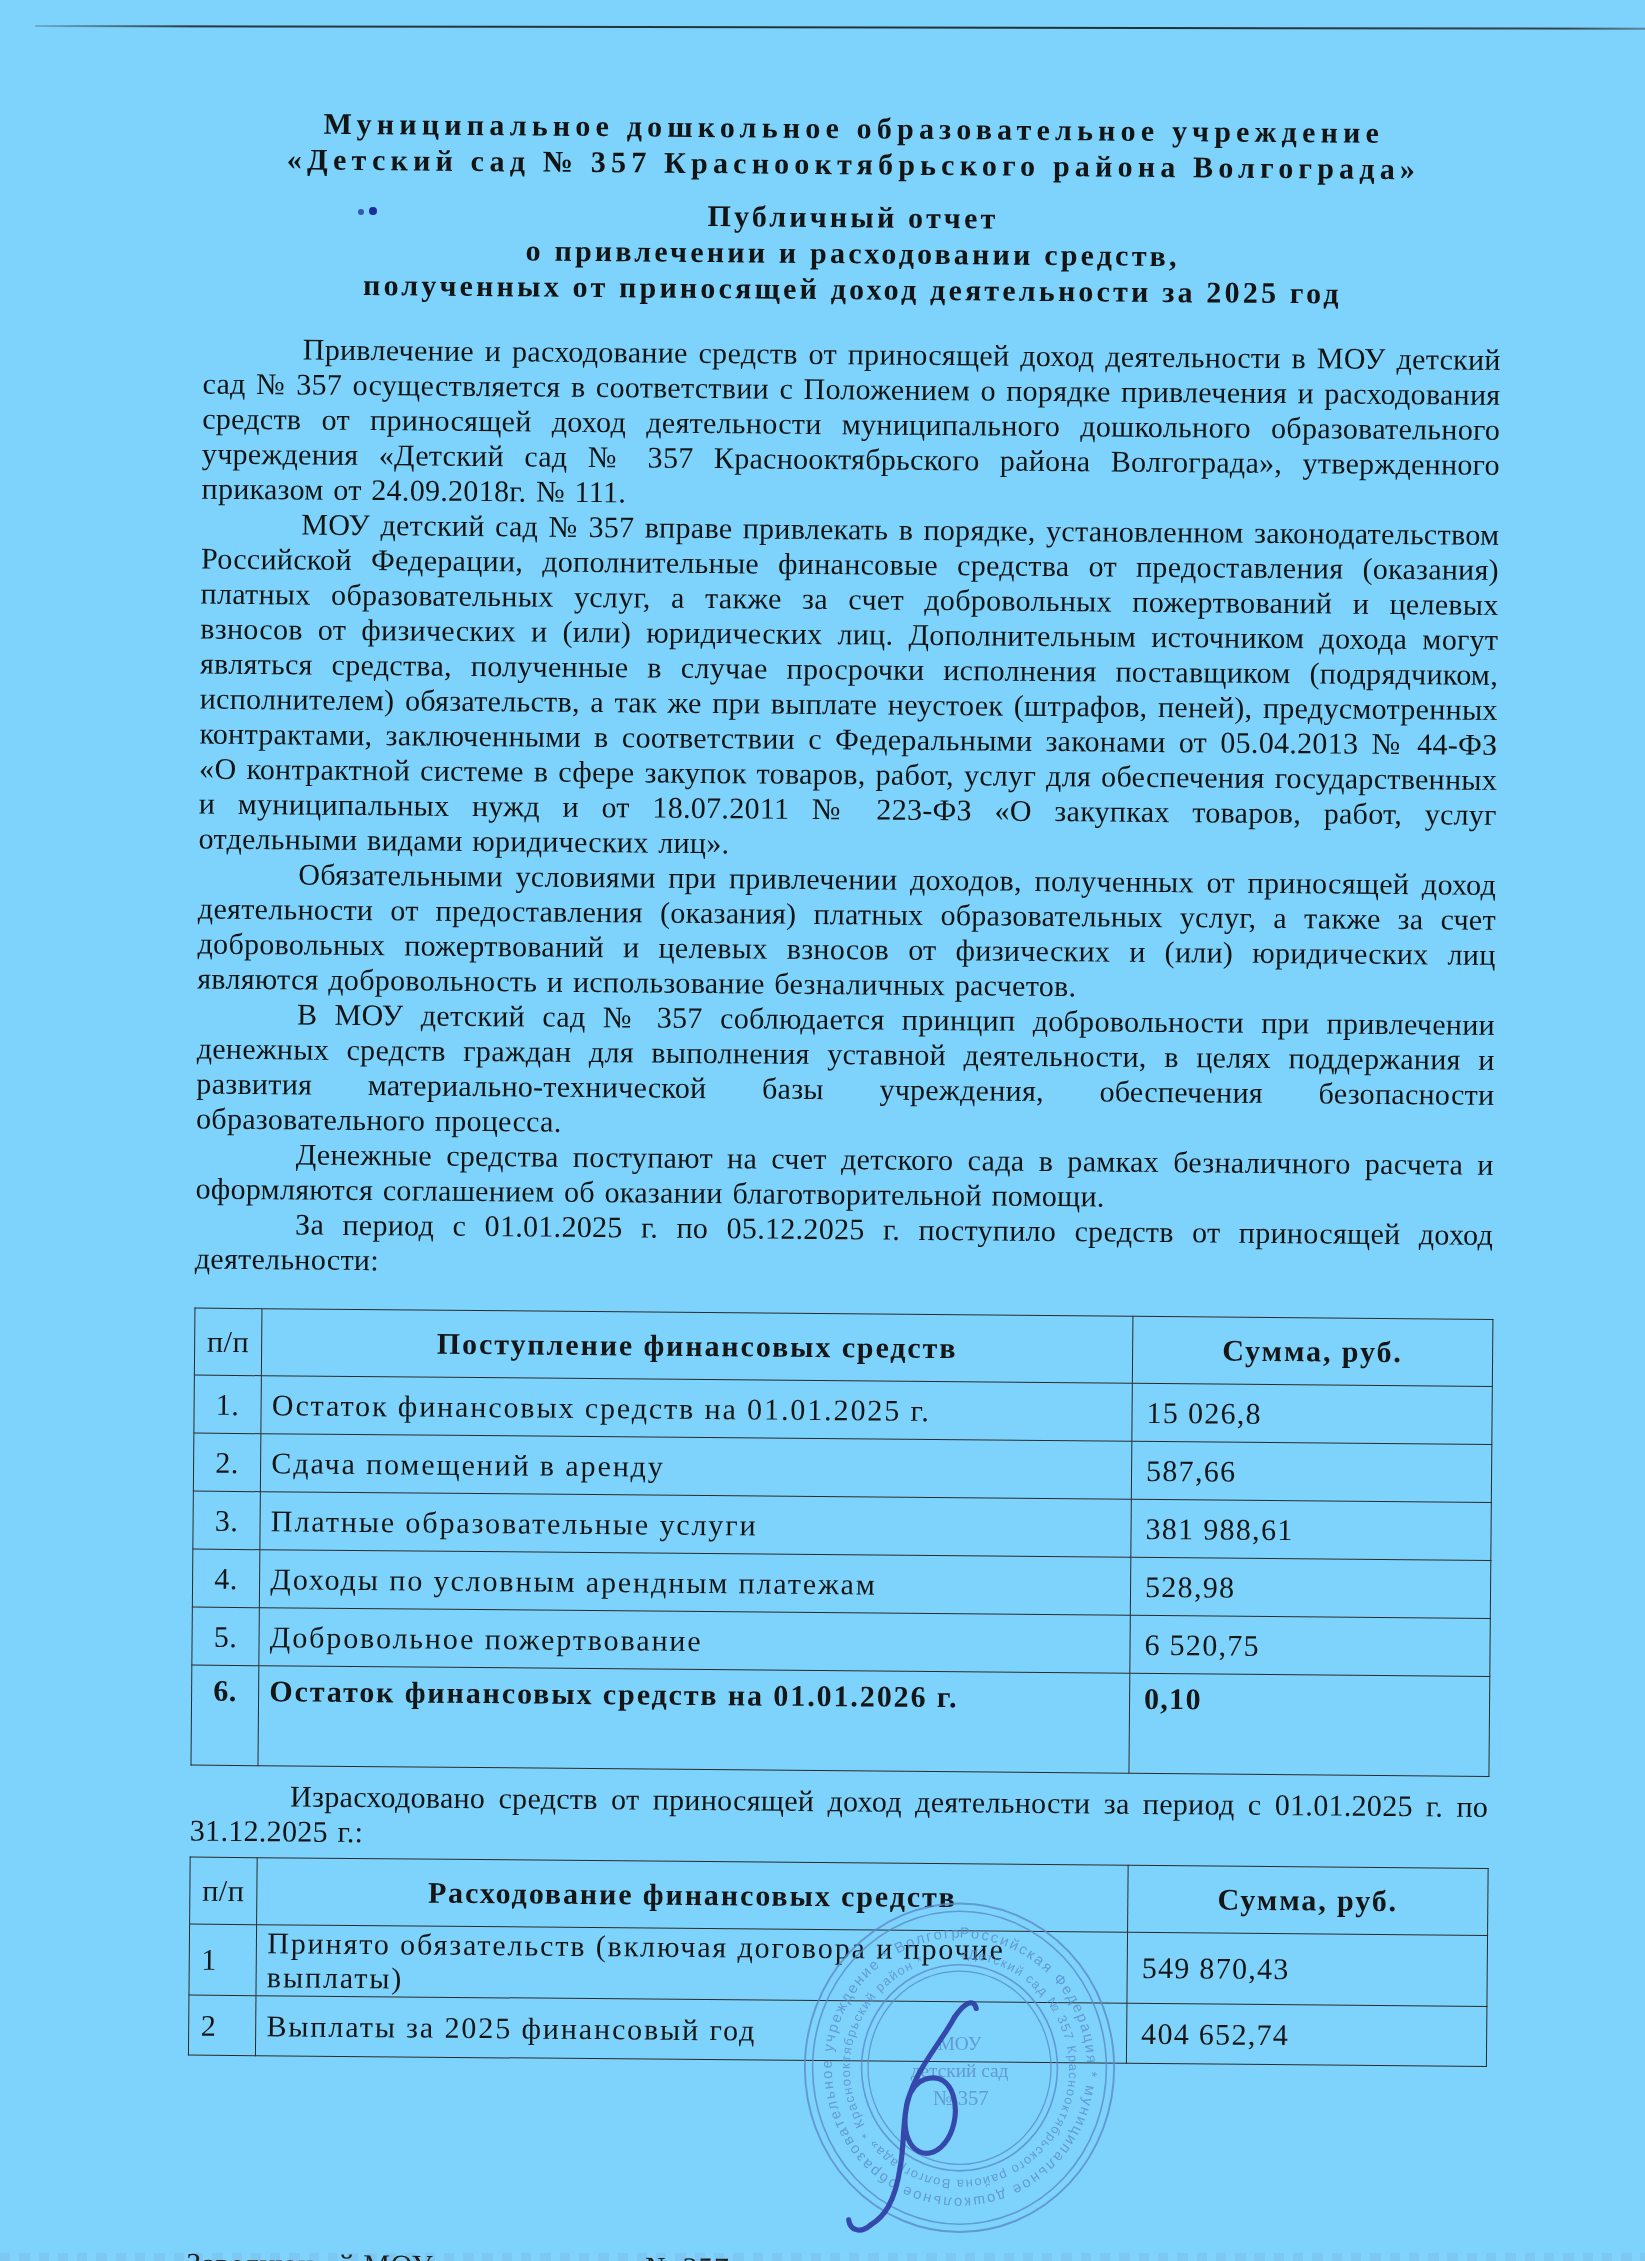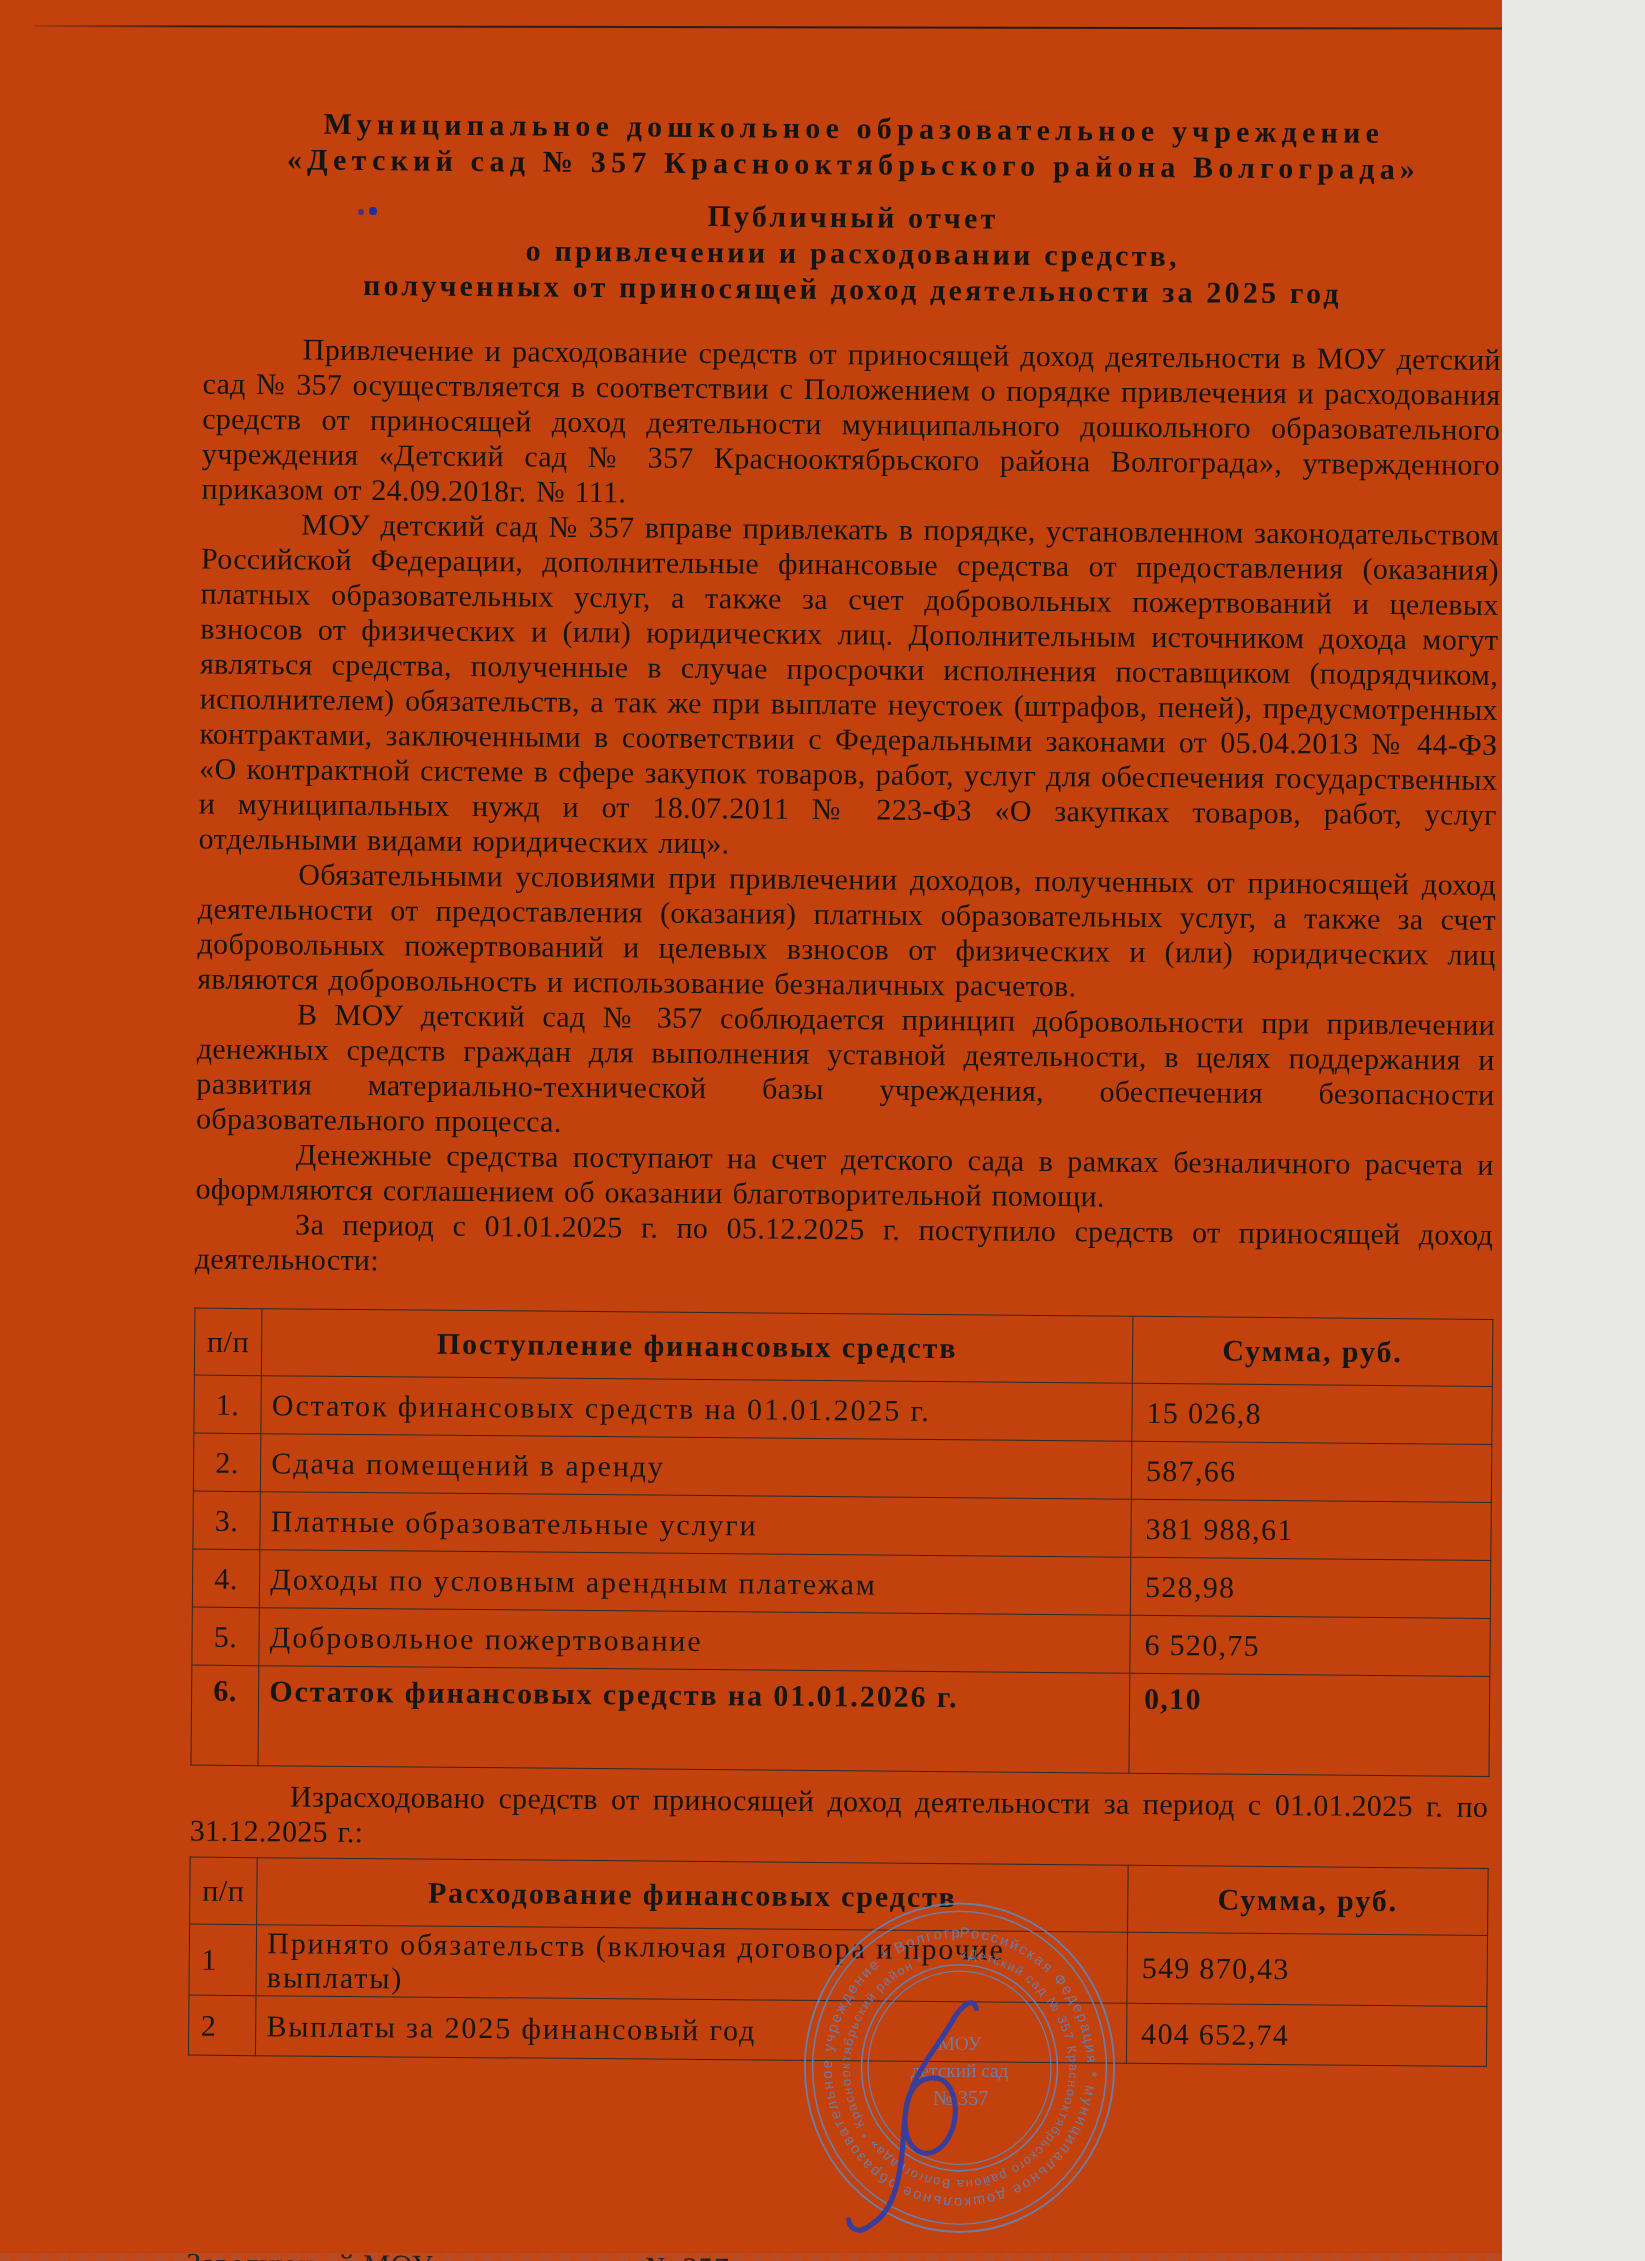--- a/index.html
+++ b/index.html
@@ -1,19 +1,19 @@
 <!DOCTYPE html>
 <html lang="ru" style="font-size:10.3px"><head>
 <meta charset="utf-8">
 <style>
   html,body{margin:0;padding:0;background:#e8e8e6;}
   .page{
     position:relative;
-    width:1502px;height:2261px;
-    background:#c2410c;
+    width:1645px;height:2261px;
+    background:#7dd3fc;
     font-family:"Liberation Serif", serif;
     color:#141414;
     overflow:hidden;
   }
   
   .content{
     position:absolute;left:205px;top:110px;width:1298px;
     transform:rotate(0.5deg);
     transform-origin:614px -6.4px;
   }

